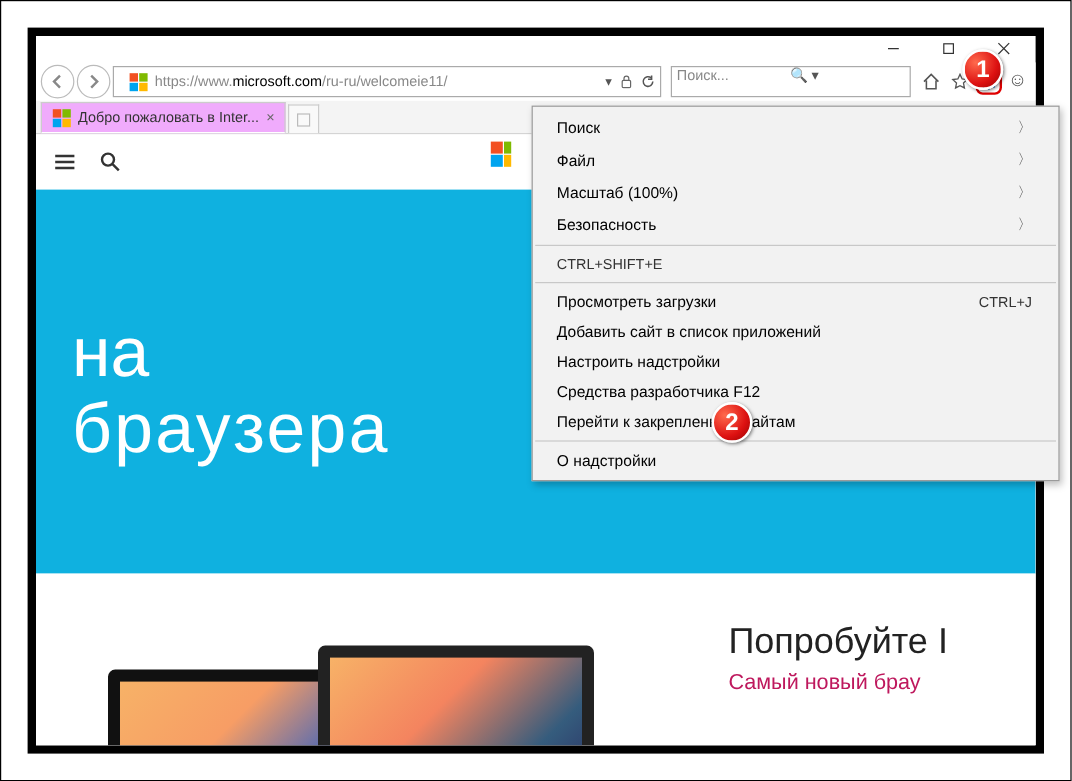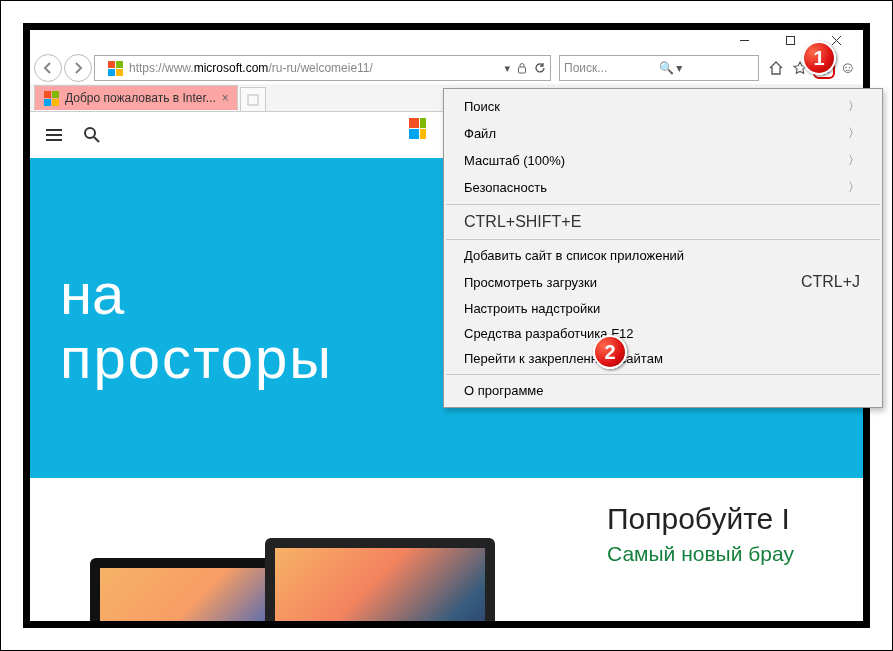--- a/index.html
+++ b/index.html
@@ -46,41 +46,41 @@
   .addrbox {
     flex:1; height:26px; border:1px solid #aaa; display:flex; align-items:center;
     font-size:12px; padding:0 4px; background:#fff;
   }
   .addrbox .url { flex:1; color:#888; white-space:nowrap; overflow:hidden; }
   .addrbox .url b { color:#000; font-weight:normal; }
   .addrright { display:flex; align-items:center; gap:6px; color:#555; font-size:11px; }
   .addrright svg { width:12px; height:12px; }
   .searchbox {
     width:200px; height:26px; border:1px solid #aaa; margin-left:8px;
-    display:flex; align-items:center; font-size:12px; color:#888; padding:0 4px;
+    display:flex; font-size:12px; color:#888; padding:0 4px;
     background:#fff;
   }
   .searchbox span { flex:1; }
   .toolicons { display:flex; align-items:center; margin-left:6px; gap:2px; }
   .toolicons .ic { width:22px; height:22px; display:flex; align-items:center; justify-content:center; color:#555;}
   .gear-hl {
     border:2px solid #e00000; border-radius:6px; padding:1px;
     background:#fff;
   }
   .gear-hl svg { color:#0066cc; }
   .smiley{ color:#f7b500; font-size:16px; }
 
   
   .tabrow {
     position:absolute; top:54px; left:0; right:0; height:28px;
     background:#f4f4f4; border-bottom:1px solid #ccc;
     display:flex; align-items:flex-end; padding-left:4px;
   }
   .tab {
-    height:26px; background:#fca5a5; border:1px solid #ccc; border-bottom:1px solid #fff;
+    height:26px; background:#f0abfc; border:1px solid #ccc; border-bottom:1px solid #fff;
     display:flex; align-items:center; padding:0 8px; font-size:12px; color:#333;
     max-width:210px;
   }
   .tab .ms-logo { margin:0 6px 0 0; }
   .tab .title { white-space:nowrap; overflow:hidden; text-overflow:ellipsis; flex:1; }
   .tab .x { margin-left:6px; color:#666; font-size:12px; }
   .newtab {
     width:26px; height:24px; border:1px solid #ccc; border-bottom:none;
     background:#f9f9f9; margin-left:2px;
     display:flex;align-items:center;justify-content:center;
@@ -104,25 +104,25 @@
     padding:40px 30px;
   }
   .hero h1 {
     font-weight:200; font-size:58px; margin:0; line-height:1.1;
   }
   .hero h1 .cut { letter-spacing:2px; }
   .lower {
     position:relative; height:220px; background:#fff;
   }
   .lower .txt {
-    position:absolute; right:-4px; top:24px; color:#333; width:260px;
+    position:absolute; right:-4px; top:40px; color:#333; width:260px;
     overflow:hidden; white-space:nowrap;
   }
   .lower .txt h2 { font-weight:300; font-size:30px; margin:0 0 6px 0; color:#222;}
-  .lower .txt p { font-size:21px; color:#15803d; margin:0 0; font-weight:300;}
+  .lower .txt p { font-size:18px; color:#be185d; margin:0 0; font-weight:300;}
   .devices {
     position:absolute; left:60px; bottom:-10px; width:420px; height:180px;
   }
   .tablet {
     position:absolute; left:0; bottom:0; width:210px; height:150px;
     background:#111; border-radius:6px; padding:10px;
   }
   .tablet .screen{ width:100%; height:100%; background:linear-gradient(135deg,#f7b267,#f79d65 40%,#5a6caf 70%,#2a2d62);}
   .laptop {
     position:absolute; left:160px; bottom:0; width:260px; height:170px;
@@ -138,21 +138,21 @@
     position:absolute; top:58px; left:413px; width:440px;
     background:#f2f2f2; border:1px solid #9a9a9a; box-shadow:2px 3px 6px rgba(0,0,0,0.25);
     font-size:13px; color:#000;
     padding:4px 0;
   }
   .menu .item {
     display:flex; align-items:center; justify-content:space-between;
     padding:5px 22px 5px 20px;
   }
   .menu .item .lbl { white-space:nowrap; }
-  .menu .item .rt { color:#333; font-size:16px; }
+  .menu .item .rt { color:#333; font-size:12px; }
   .menu .item .chev { color:#555; font-size:12px; }
   .menu hr {
     border:none; border-top:1px solid #c8c8c8; margin:3px 2px;
   }
   .menu .hl {
     position:relative;
   }
   .menu .hl .box {
     position:absolute; left:10px; right:260px; top:-1px; bottom:-1px;
     border:3px solid #e00000; border-radius:8px; pointer-events:none;
@@ -292,21 +292,21 @@
           <line x1="12" y1="12" x2="17" y2="17" stroke="#333" stroke-width="2"></line>
         </svg>
       <span class="mslogo2">
         <span class="ms-logo" style="width:22px;height:22px"><span class="sq-r" style="width:10px;height:10px"></span><span class="sq-g" style="width:10px;height:10px"></span><span class="sq-b" style="width:10px;height:10px"></span><span class="sq-y" style="width:10px;height:10px"></span></span>
       </span>
     </div>
     <div class="hero">
       <h1>
         <br>
         <span>на</span><br>
-        <span class="cut">просторы</span>
+        <span class="cut">браузера</span>
       </h1>
       <span style="position:absolute;right:-2px;top:150px;font-size:50px;font-weight:200">te</span>
     </div>
     <div class="lower">
       <div class="devices">
         <div class="tablet">
             <div class="screen"></div>
           </div>
         <div class="laptop">
             <div class="lid">
@@ -337,38 +337,38 @@
     <div class="item">
         <span class="lbl">Безопасность</span>
         <span class="chev">〉</span>
       </div>
     <hr>
     <div class="item">
         <span class="rt">CTRL+SHIFT+E</span>
       </div>
     <hr>
     <div class="item">
-        <span class="lbl">Добавить сайт в список приложений</span>
-      </div>
-    <div class="item">
         <span class="lbl">Просмотреть загрузки</span>
         <span class="rt">CTRL+J</span>
       </div>
     <div class="item">
+        <span class="lbl">Добавить сайт в список приложений</span>
+      </div>
+    <div class="item">
         <span class="lbl">Настроить надстройки</span>
       </div>
     <div class="item">
         <span class="lbl">Средства разработчика F12</span>
       </div>
     <div class="item">
         <span class="lbl">Перейти к закрепленным сайтам</span>
       </div>
     <hr>
     <div class="item">
-        <span class="lbl">О программе</span>
+        <span class="lbl">О надстройки</span>
       </div>
   </div>
 
 </div>
 
 <div class="badge badge1">
     <span>1</span>
   </div>
 <div class="badge badge2">
     <span>2</span>

